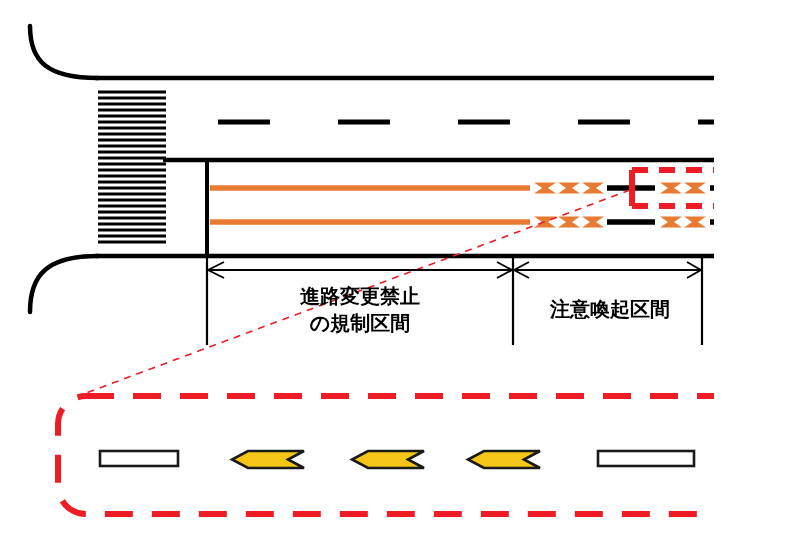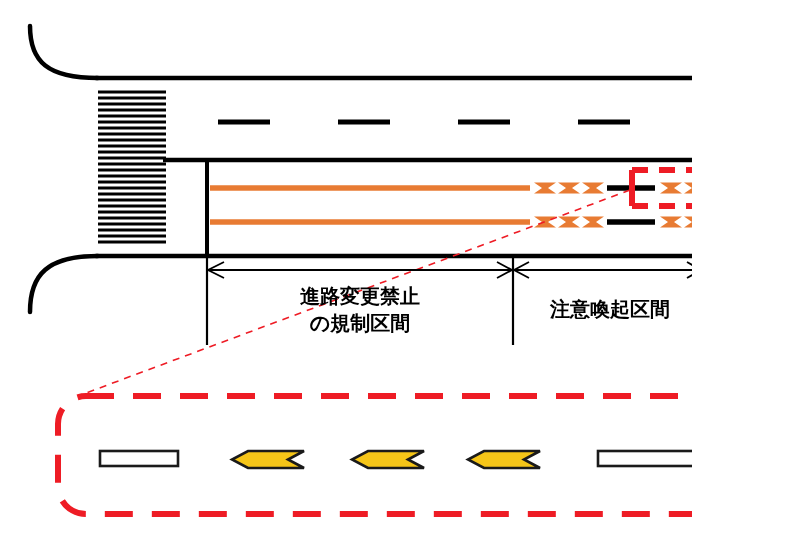--- a/index.html
+++ b/index.html
@@ -9,20 +9,21 @@
   }
   body {
     font-family: "Liberation Sans", "DejaVu Sans", sans-serif;
   }
   #stage {
     position: relative;
     width: 692px;
     height: 533px;
     background: #ffffff;
     overflow: hidden;
+    padding-left: 22px;
   }
   #diagram {
     position: absolute;
     left: 0;
     top: 0;
     width: 800px;
     height: 533px;
   }
   .jp-label {
     font-family: "DejaVu Sans", "Liberation Sans", sans-serif;

